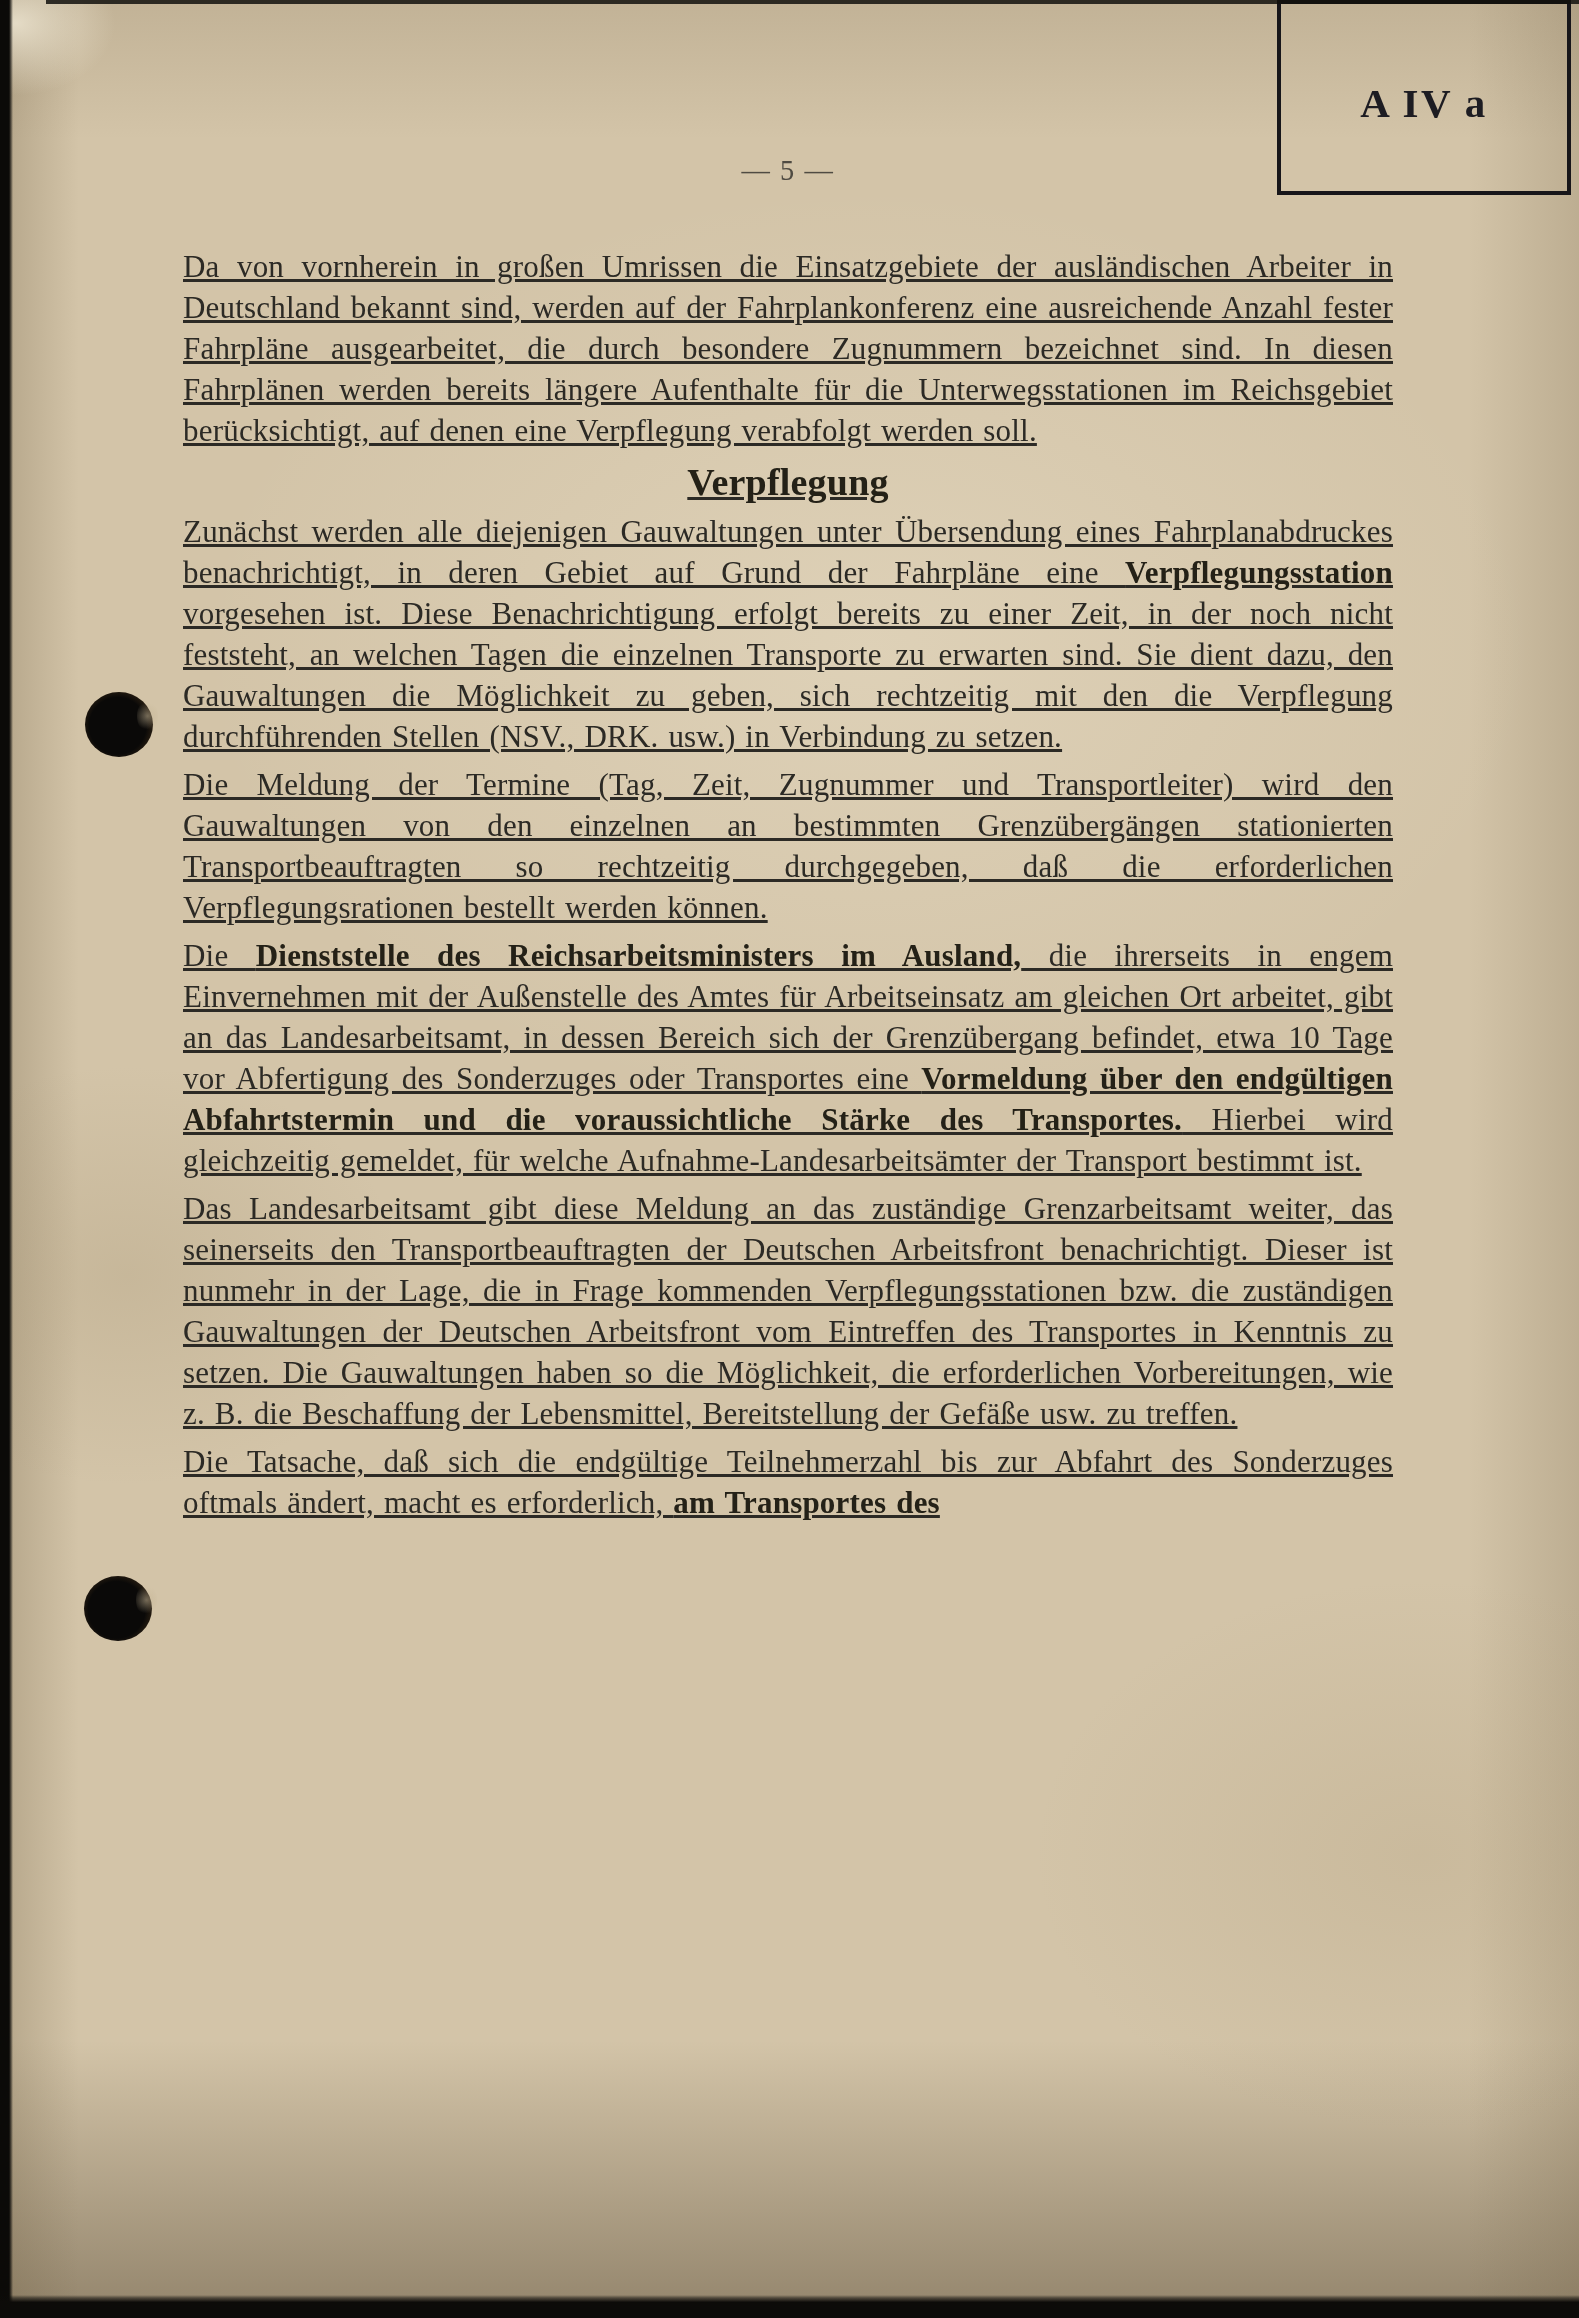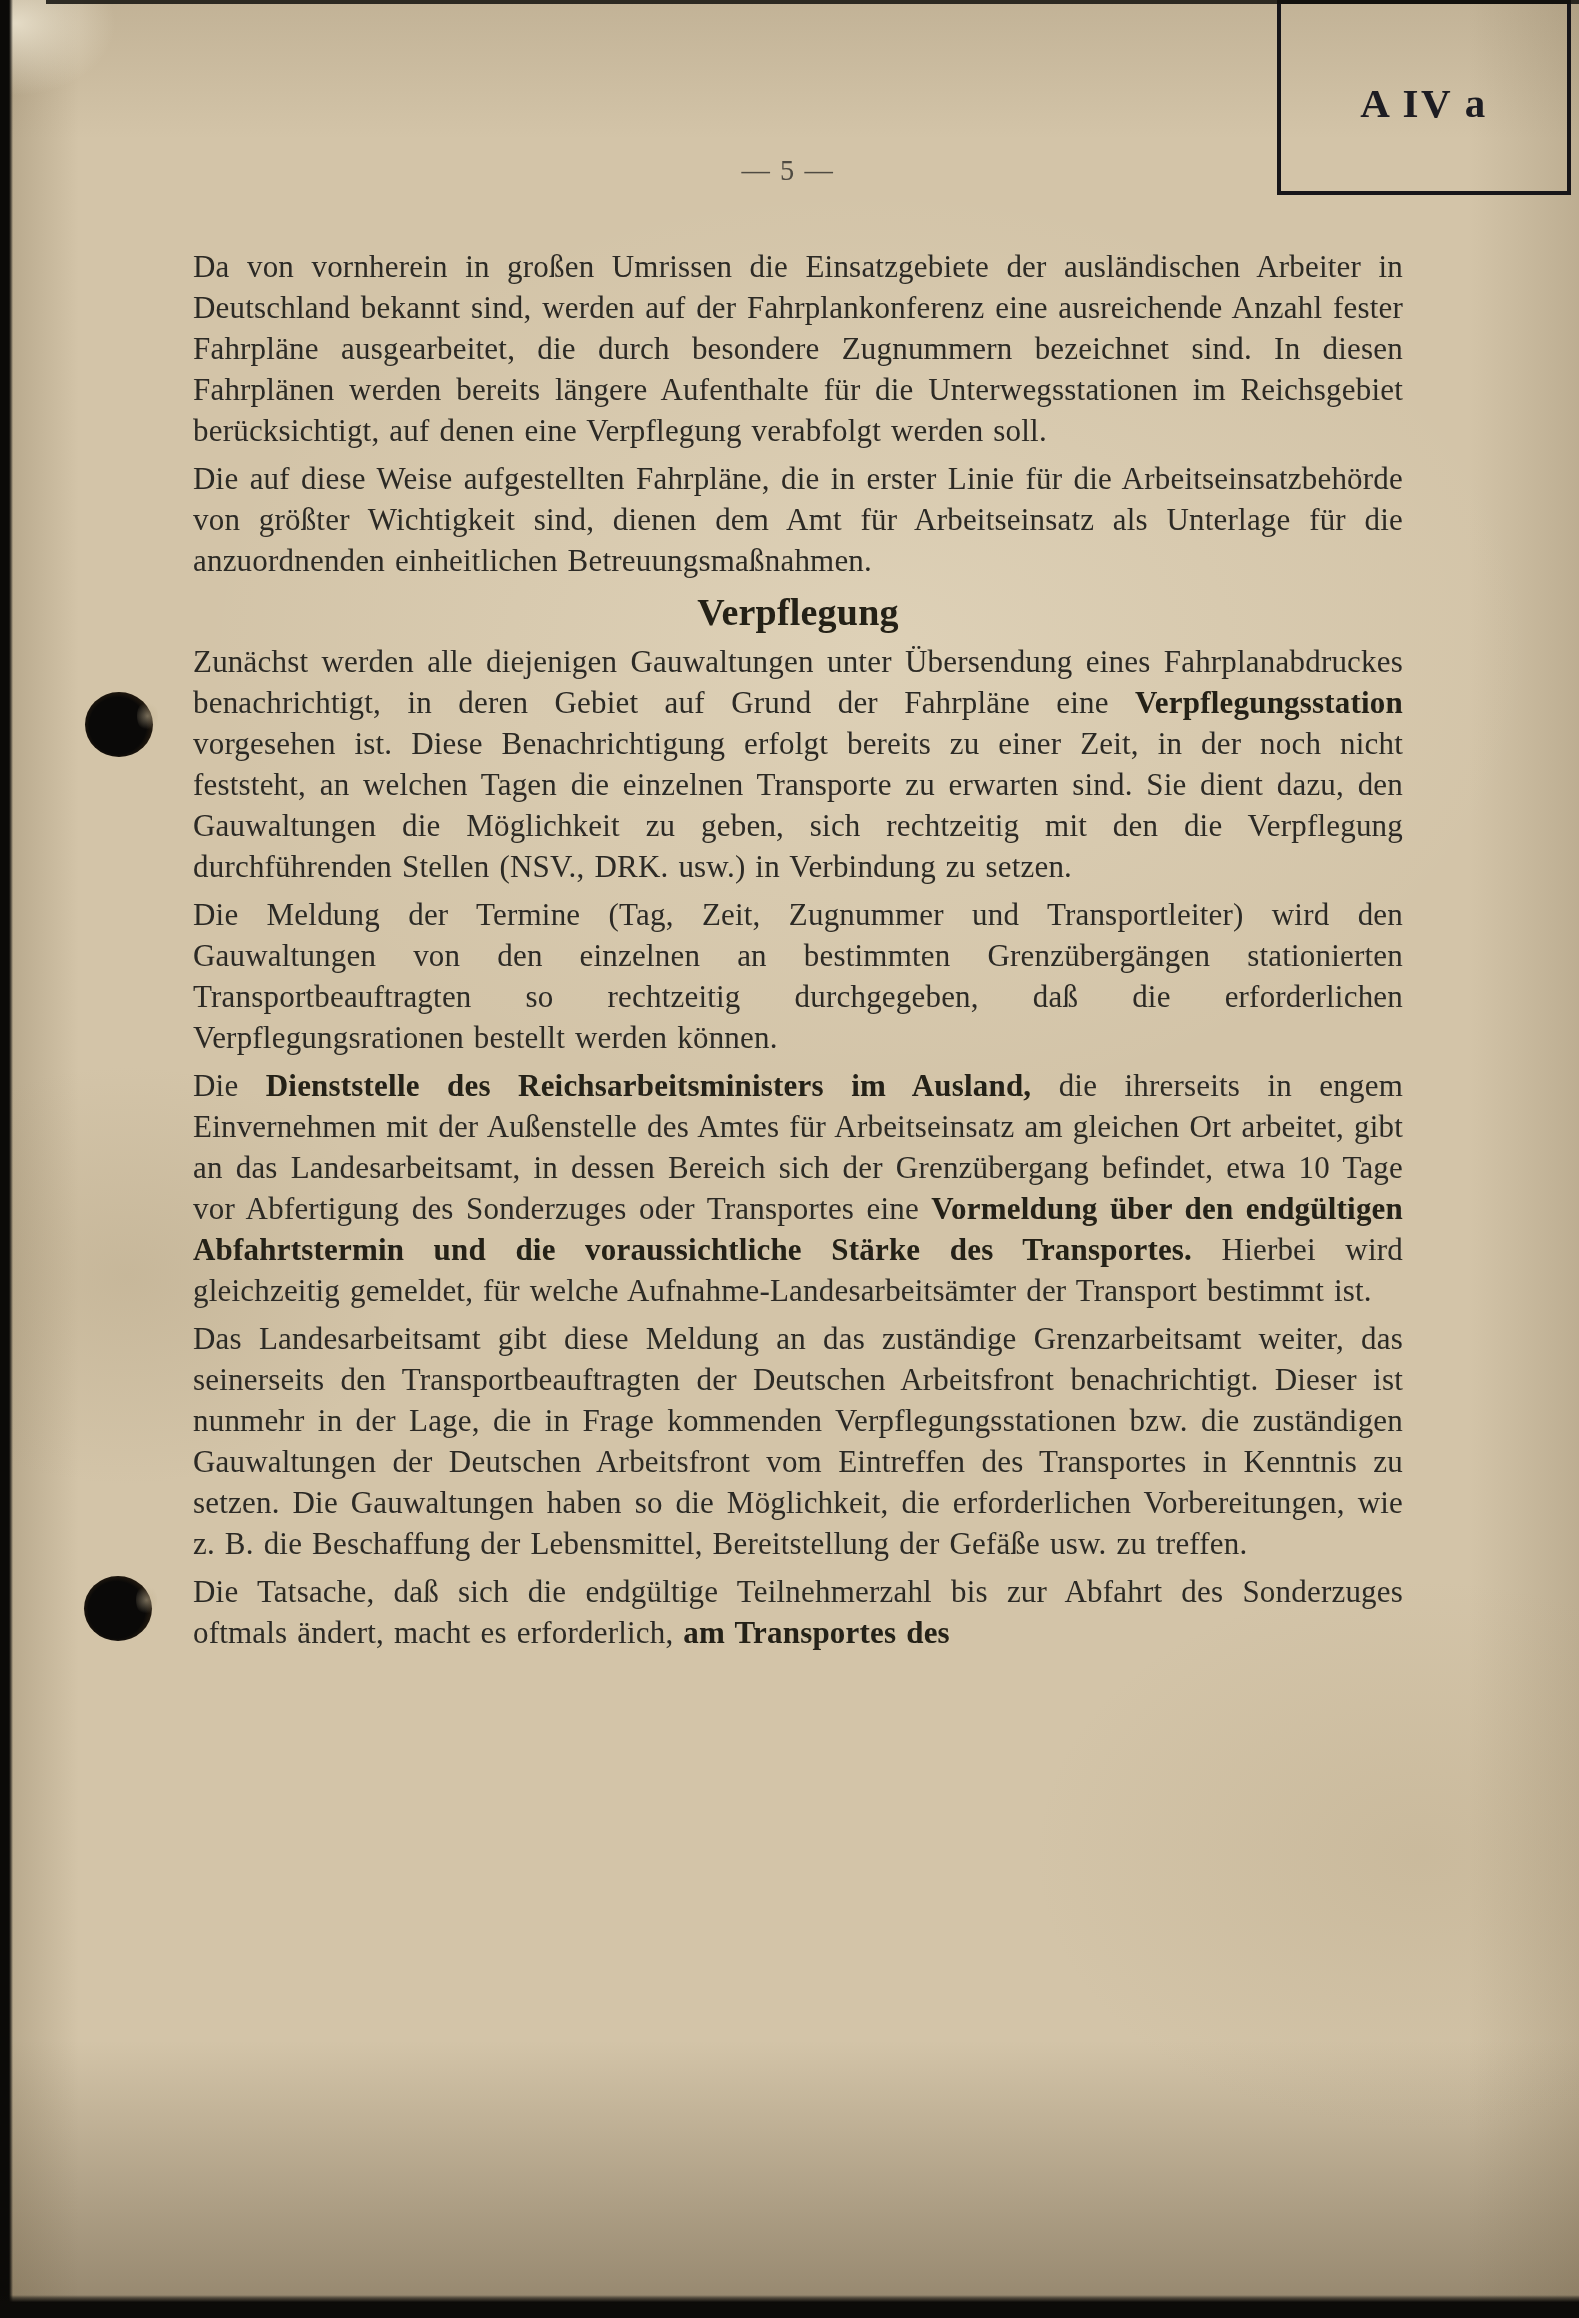--- a/index.html
+++ b/index.html
@@ -77,28 +77,29 @@
     width: 1210px;
     text-align: center;
     font-size: 28.4px;
     letter-spacing: 1.6px;
     color: #4f4b42;
   }
 
   .text-block {
     position: absolute;
     top: 246px;
-    left: 193px;
+    left: 183px;
     width: 1210px;
     font-size: 31px;
     line-height: 41px;
     text-align: justify;
     letter-spacing: 0.2px;
     word-spacing: 2px;
     hyphens: auto;
+    text-decoration: underline;
     -webkit-hyphens: auto;
   }
   .para {
     margin: 0 0 7.1px 0;
   }
   .para:last-child { margin-bottom: 0; }
   .heading {
     margin: 11px 0 8px 0;
     text-align: center;
     font-size: 38px;
@@ -141,21 +142,20 @@
   <div class="edge-bottom"></div>
 
   <div class="class-box">
     <span class="class-label">A IV a</span>
   </div>
 
   <div class="page-number">— 5 —</div>
 
   <div class="text-block" lang="de">
       <p class="para"><span>Da von vornherein in großen Umrissen die Einsatzgebiete der ausländischen Arbeiter in Deutschland bekannt sind, werden auf der Fahrplankonferenz eine ausreichende Anzahl fester Fahrpläne ausgearbeitet, die durch besondere Zugnummern bezeichnet sind. In diesen Fahrplänen werden bereits längere Aufenthalte für die Unterwegsstationen im Reichsgebiet berücksichtigt, auf denen eine Verpflegung verabfolgt werden soll.</span></p>
-      <p class="para"><span>Die auf diese Weise aufgestellten Fahrpläne, die in erster Linie für die Arbeitseinsatzbehörde von größter Wichtigkeit sind, dienen dem Amt für Arbeitseinsatz als Unterlage für die anzuordnenden einheitlichen Betreuungsmaßnahmen.</span></p>
       <h3 class="heading"><span class="b">Verpflegung</span></h3>
       <p class="para"><span>Zunächst werden alle diejenigen Gauwaltungen unter Übersendung eines Fahrplanabdruckes benachrichtigt, in deren Gebiet auf Grund der Fahrpläne eine </span><span class="b">Verpflegungsstation</span><span> vorgesehen ist. Diese Benachrichtigung erfolgt bereits zu einer Zeit, in der noch nicht feststeht, an welchen Tagen die einzelnen Transporte zu erwarten sind. Sie dient dazu, den Gauwaltungen die Möglichkeit zu geben, sich rechtzeitig mit den die Verpflegung durchführenden Stellen (NSV., DRK. usw.) in Verbindung zu setzen.</span></p>
       <p class="para"><span>Die Meldung der Termine (Tag, Zeit, Zugnummer und Transportleiter) wird den Gauwaltungen von den einzelnen an bestimmten Grenzübergängen stationierten Transportbeauftragten so rechtzeitig durchgegeben, daß die erforderlichen Verpflegungsrationen bestellt werden können.</span></p>
       <p class="para"><span>Die </span><span class="b">Dienststelle des Reichsarbeitsministers im Ausland,</span><span> die ihrerseits in engem Einvernehmen mit der Außenstelle des Amtes für Arbeitseinsatz am gleichen Ort arbeitet, gibt an das Landesarbeitsamt, in dessen Bereich sich der Grenzübergang befindet, etwa 10 Tage vor Abfertigung des Sonderzuges oder Transportes eine </span><span class="b">Vormeldung über den endgültigen Abfahrtstermin und die voraussichtliche Stärke des Transportes.</span><span> Hierbei wird gleichzeitig gemeldet, für welche Aufnahme-Landesarbeitsämter der Transport bestimmt ist.</span></p>
       <p class="para"><span>Das Landesarbeitsamt gibt diese Meldung an das zuständige Grenzarbeitsamt weiter, das seinerseits den Transportbeauftragten der Deutschen Arbeitsfront benachrichtigt. Dieser ist nunmehr in der Lage, die in Frage kommenden Verpflegungsstationen bzw. die zuständigen Gauwaltungen der Deutschen Arbeitsfront vom Eintreffen des Transportes in Kenntnis zu setzen. Die Gauwaltungen haben so die Möglichkeit, die erforderlichen Vorbereitungen, wie z. B. die Beschaffung der Lebensmittel, Bereitstellung der Gefäße usw. zu treffen.</span></p>
       <p class="para"><span>Die Tatsache, daß sich die endgültige Teilnehmerzahl bis zur Abfahrt des Sonderzuges oftmals ändert, macht es erforderlich, </span><span class="b">am Transportes des</span></p>
     </div>
 
   <div class="punch punch-1"></div>
   <div class="punch punch-2"></div>

